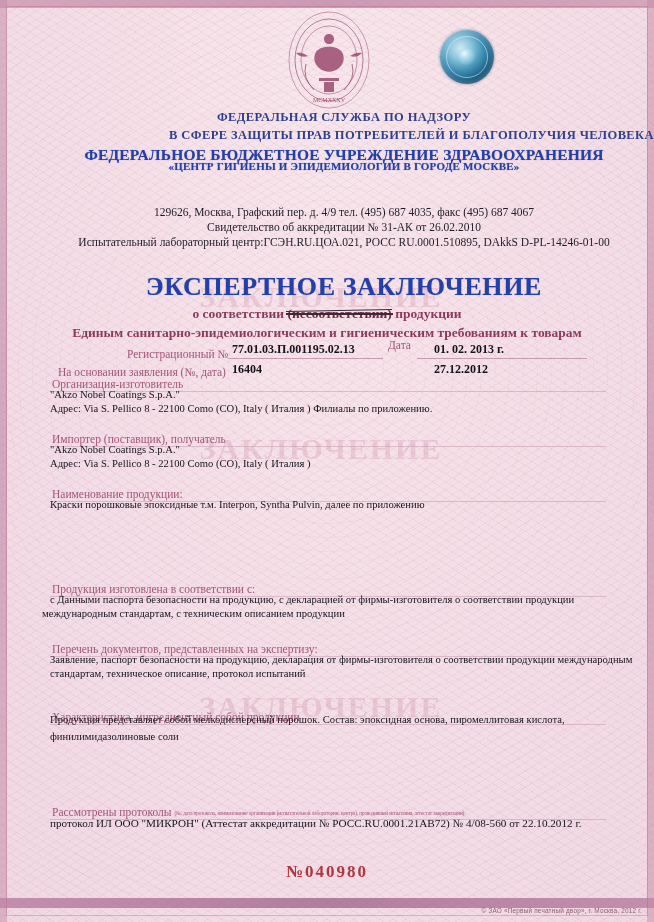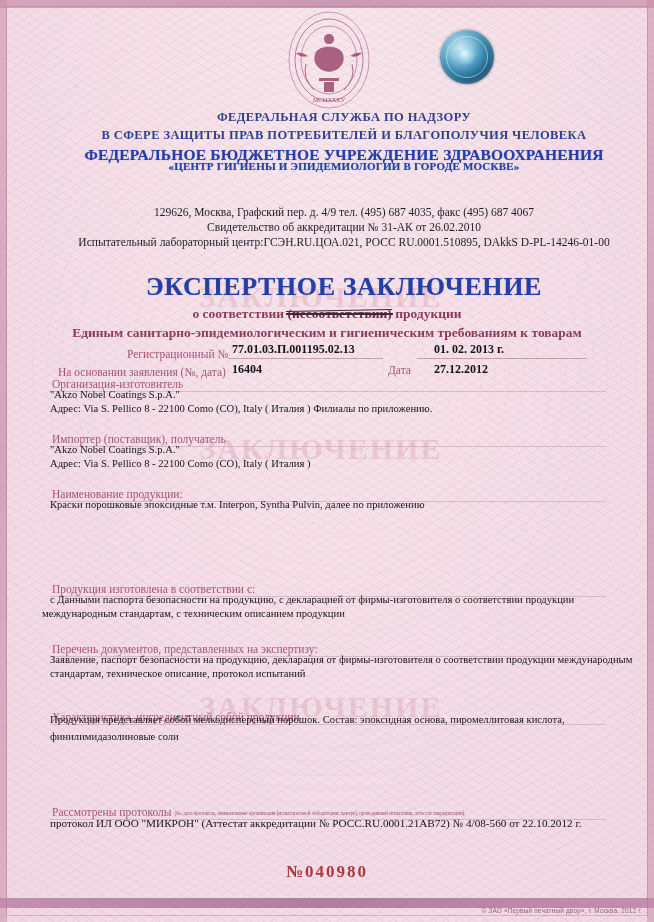--- a/index.html
+++ b/index.html
@@ -70,20 +70,21 @@
 
   
   .hdr{position:absolute;left:0;right:0;text-align:center;margin-left:34px;}
   .hdr-line1{
     top:110px;font-size:12.5px;font-weight:bold;color:#2f3f8f;
     letter-spacing:.4px;
   }
   .hdr-line2{
     top:128px;font-size:12.5px;font-weight:bold;color:#2f3f8f;
     letter-spacing:.4px;
+    text-align:right;
   }
   .hdr-big1{
     top:146px;font-size:15.5px;font-weight:bold;color:#2340a8;
     letter-spacing:.2px;
     text-shadow:0 0 1px rgba(35,64,168,.5);
   }
   .hdr-big2{
     top:160px;font-size:11px;font-weight:bold;color:#2340a8;
     letter-spacing:.2px;
     text-shadow:0 0 1px rgba(35,64,168,.5);
@@ -212,21 +213,21 @@
     <span>о соответствии</span>
     <span class="struck">(несоответствии)</span>
     <span>продукции</span>
   </div>
   <div class="subtitle2">Единым санитарно-эпидемиологическим и гигиеническим требованиям к товарам</div>
 
   <div class="lbl" style="left:127px;top:348px;">Регистрационный №</div>
   <div class="val" style="left:232px;top:342px;">77.01.03.П.001195.02.13</div>
   <div class="rule" style="left:228px;top:358px;width:155px;"></div>
 
-  <div class="lbl" style="left:388px;top:364px;">Дата</div>
+  <div class="lbl" style="left:388px;top:339px;">Дата</div>
   <div class="val" style="left:434px;top:342px;">01. 02. 2013 г.</div>
   <div class="rule" style="left:417px;top:358px;width:170px;"></div>
 
   <div class="lbl" style="left:58px;top:366px;">На основании заявления (№, дата)</div>
   <div class="val" style="left:232px;top:362px;">16404</div>
   <div class="val" style="left:434px;top:362px;">27.12.2012</div>
 
   <div class="lbl" style="left:52px;top:378px;">Организация-изготовитель</div>
   <div class="label-underline" style="left:50px;top:391px;width:556px;"></div>
   <div class="typed" style="left:50px;top:389px;">"Akzo Nobel Coatings S.p.A."</div>

